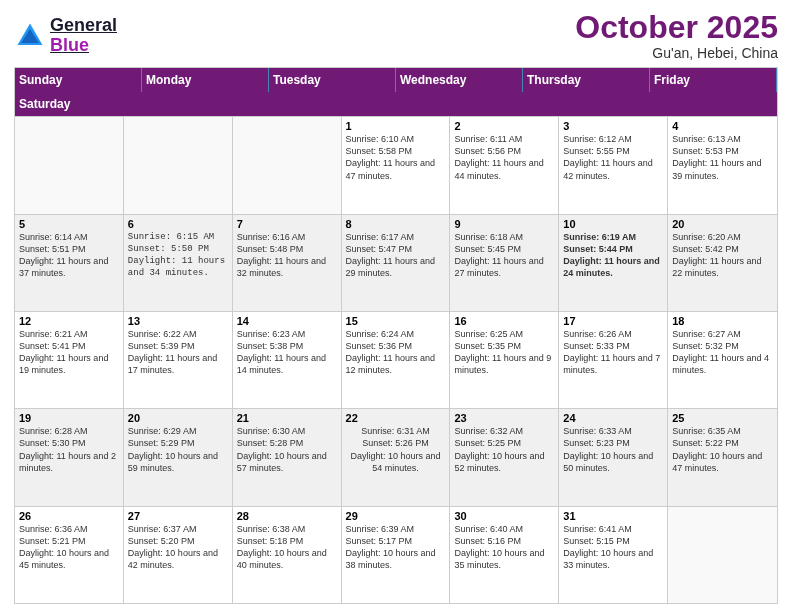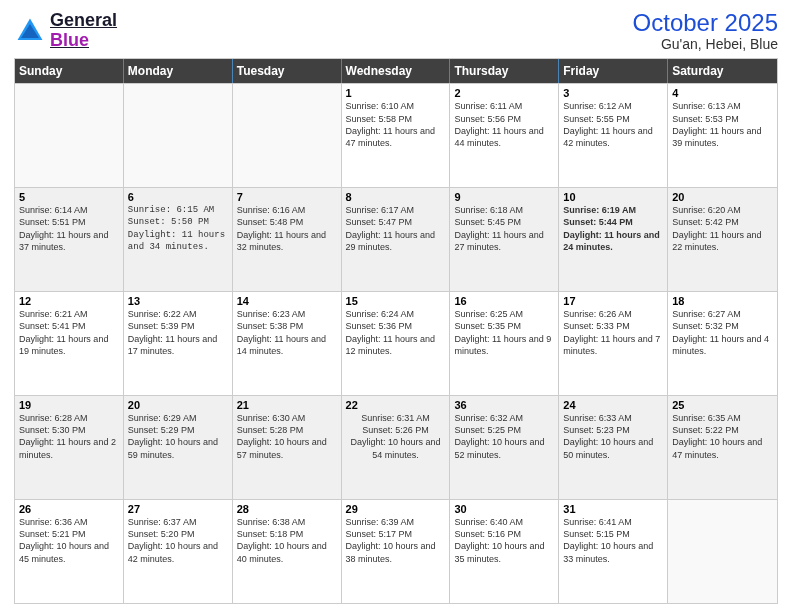--- a/index.html
+++ b/index.html
@@ -39,39 +39,39 @@
       color: #a21caf;
     }
     .logo-icon {
       width: 32px;
       height: 32px;
     }
     .title-block {
       text-align: right;
     }
     .month-title {
-      font-size: 24px;
-      font-weight: normal;
-      color: #1d4ed8;
+      font-size: 32px;
+      font-weight: bold;
+      color: #701a75;
       line-height: 1.1;
     }
     .subtitle {
       font-size: 14px;
       color: #333;
     }
     .calendar {
       flex: 1;
       display: flex;
       flex-direction: column;
       border: 1px solid #ccc;
     }
     .cal-header-row {
       display: grid;
-      grid-template-columns: repeat(7, 1fr);
-      background: #404040;
+      grid-template-columns: repeat(6, 1fr);
+      background: #701a75;
     }
     .cal-header-cell {
       color: #fff;
       font-size: 12px;
       font-weight: bold;
       padding: 5px 4px;
       text-align: left;
       border-right: 1px solid #4a84b6;
     }
     .cal-header-cell:last-child { border-right: none; }
@@ -123,21 +123,21 @@
         <polygon points="18,4 32,28 4,28" fill="#2196f3"></polygon>
         <polygon points="18,10 28,26 8,26" fill="#1565c0"></polygon>
       </svg>
       <div class="logo-text">
         <div>General</div>
         <div><span>Blue</span></div>
       </div>
     </div>
     <div class="title-block">
       <div class="month-title">October 2025</div>
-      <div class="subtitle">Gu'an, Hebei, Blue</div>
+      <div class="subtitle">Gu'an, Hebei, China</div>
     </div>
   </div>
 
   <div class="calendar">
     <div class="cal-header-row">
       <div class="cal-header-cell">Sunday</div>
       <div class="cal-header-cell">Monday</div>
       <div class="cal-header-cell">Tuesday</div>
       <div class="cal-header-cell">Wednesday</div>
       <div class="cal-header-cell">Thursday</div>
@@ -281,21 +281,21 @@
 Sunset: 5:28 PM
 Daylight: 10 hours and 57 minutes.</div>
           </div>
           <div class="cal-cell">
             <div class="day-num">22</div>
             <div class="day-info" style="white-space: pre-line; text-align: center;">Sunrise: 6:31 AM
 Sunset: 5:26 PM
 Daylight: 10 hours and 54 minutes.</div>
           </div>
           <div class="cal-cell">
-            <div class="day-num">36</div>
+            <div class="day-num">23</div>
             <div class="day-info" style="white-space: pre-line;">Sunrise: 6:32 AM
 Sunset: 5:25 PM
 Daylight: 10 hours and 52 minutes.</div>
           </div>
           <div class="cal-cell">
             <div class="day-num">24</div>
             <div class="day-info" style="white-space: pre-line;">Sunrise: 6:33 AM
 Sunset: 5:23 PM
 Daylight: 10 hours and 50 minutes.</div>
           </div>

